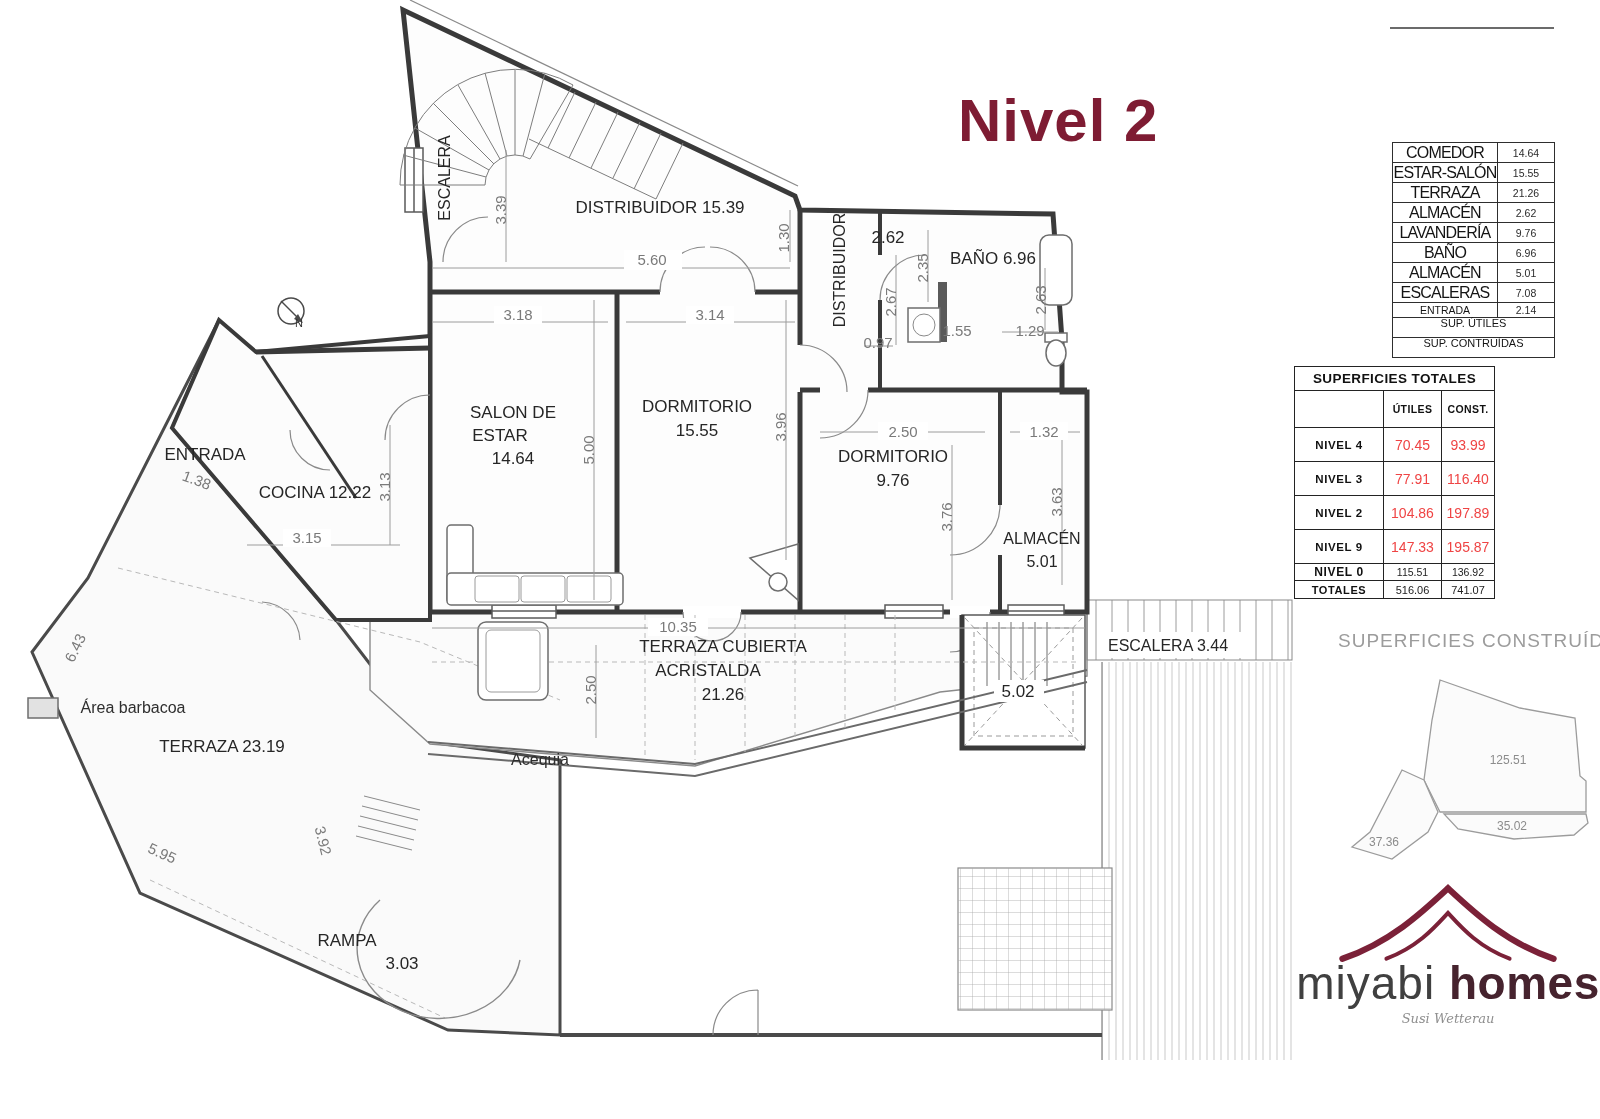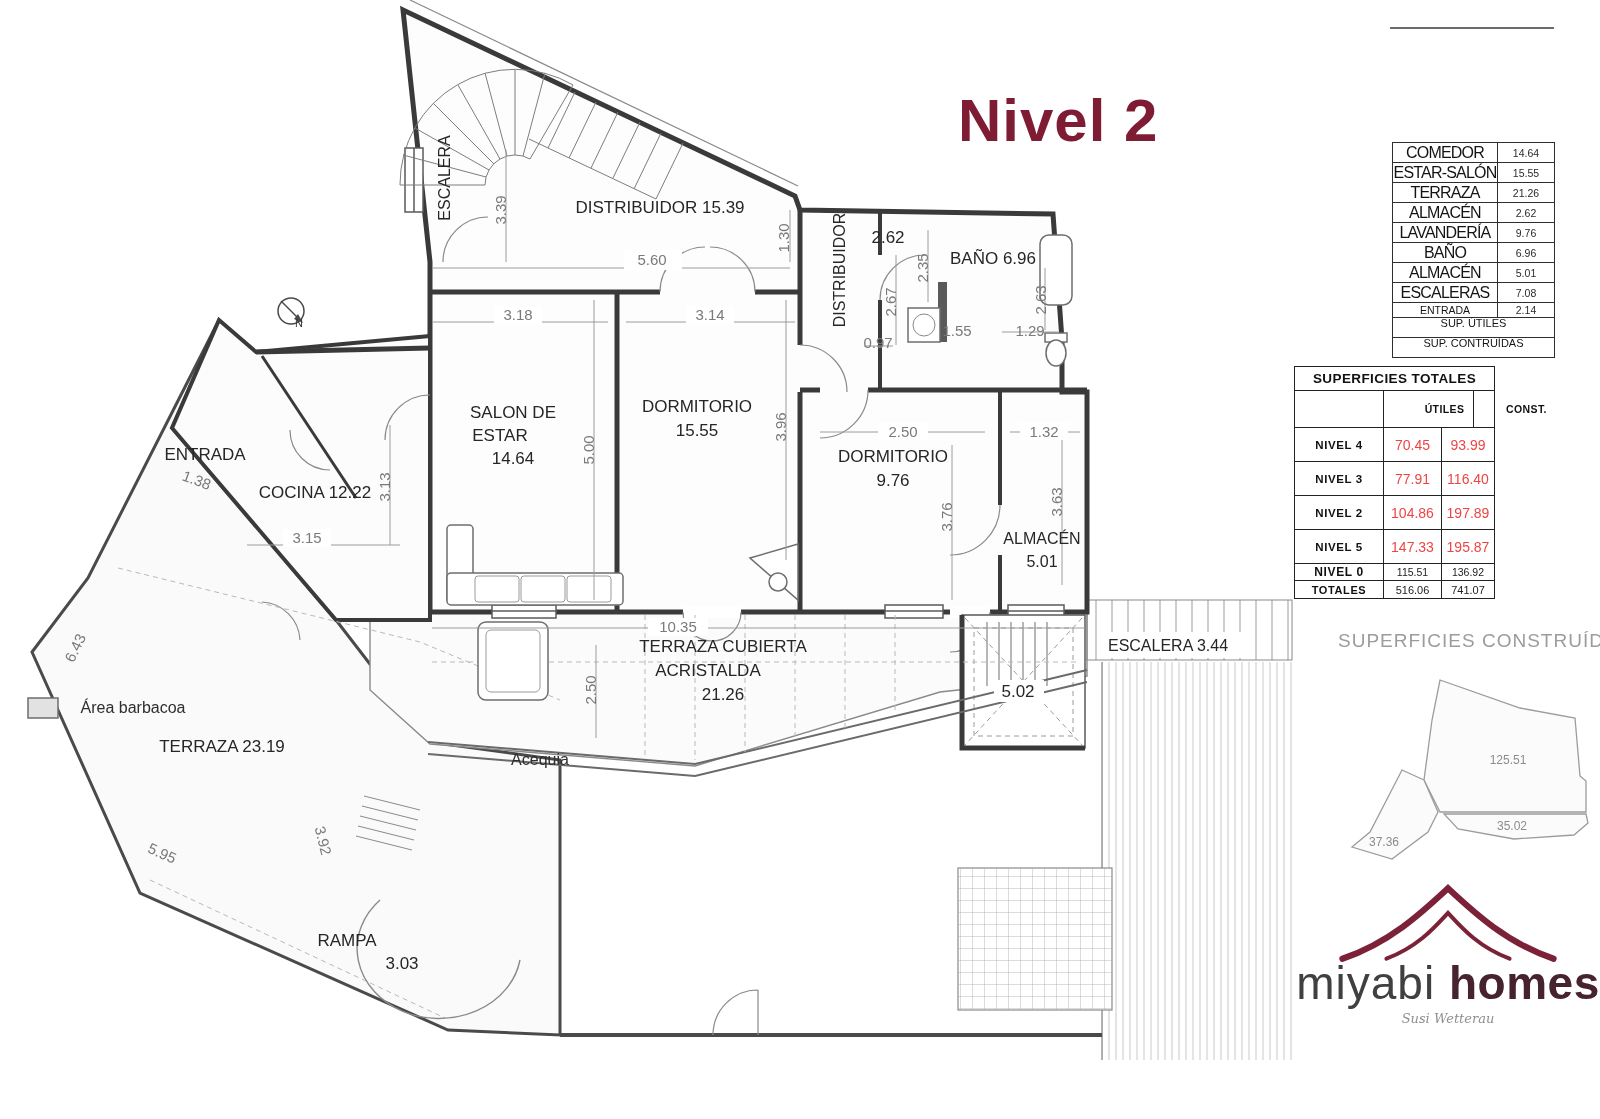--- a/index.html
+++ b/index.html
@@ -20,21 +20,21 @@
     overflow:visible;line-height:1;letter-spacing:-0.8px;z-index:2;}
   .rt-val{flex:1;border-left:1px solid #2e2e2e;text-align:center;font-size:10.5px;color:#2a2a2a;
     height:100%;display:flex;align-items:center;justify-content:center;}
   .rt-row.small{height:14px;} .rt-row.small .rt-name{font-size:10.5px;letter-spacing:0;}
   .rt-row.sum{height:19px;flex-direction:column;}  .rt-row.sum .rt-name{font-size:11px;letter-spacing:0;}
 
   
   .tt{position:absolute;left:1294px;top:366px;width:199px;border:1.5px solid #232323;background:#fff;}
   .tt-title{height:23px;border-bottom:1.5px solid #232323;display:flex;align-items:center;
     justify-content:center;font-weight:700;font-size:13.5px;letter-spacing:0.4px;color:#111;}
-  .tt-head{display:flex;height:36px;border-bottom:1.5px solid #232323;gap:32px;}
+  .tt-head{display:flex;height:36px;border-bottom:1.5px solid #232323;}
   .tt-row{display:flex;height:33px;border-bottom:1px solid #232323;}
   .tt-row:last-child{border-bottom:none;}
   .c1{flex:0 0 88px;border-right:1px solid #232323;display:flex;align-items:center;justify-content:center;}
   .c2{flex:0 0 57px;border-right:1px solid #232323;display:flex;align-items:center;justify-content:center;}
   .c3{flex:1;display:flex;align-items:center;justify-content:center;}
   .tt-head .c2,.tt-head .c3{font-size:10.5px;font-weight:700;color:#111;letter-spacing:0.4px;}
   .lvl{font-size:11.5px;font-weight:700;letter-spacing:0.6px;color:#111;}
   .val{font-size:14px;color:#ef4444;}
   .tt-row.r5{height:16px;} .tt-row.r5 .lvl{font-size:12px;} .tt-row.r5 .val{font-size:10.5px;color:#222;}
   .tt-row.r6{height:17px;} .tt-row.r6 .lvl{font-size:11px;} .tt-row.r6 .val{font-size:11px;color:#222;}
@@ -376,21 +376,21 @@
         <div class="c1 lvl">NIVEL 3</div>
         <div class="c2 val">77.91</div>
         <div class="c3 val">116.40</div>
       </div>
   <div class="tt-row">
         <div class="c1 lvl">NIVEL 2</div>
         <div class="c2 val">104.86</div>
         <div class="c3 val">197.89</div>
       </div>
   <div class="tt-row">
-        <div class="c1 lvl">NIVEL 5</div>
+        <div class="c1 lvl">NIVEL 9</div>
         <div class="c2 val">147.33</div>
         <div class="c3 val">195.87</div>
       </div>
   <div class="tt-row r5">
         <div class="c1 lvl">NIVEL 0</div>
         <div class="c2 val">115.51</div>
         <div class="c3 val">136.92</div>
       </div>
   <div class="tt-row r6">
         <div class="c1 lvl">TOTALES</div>

